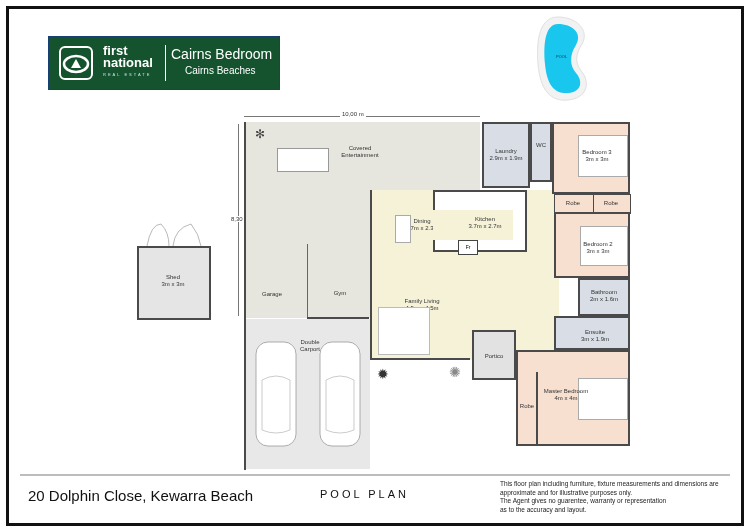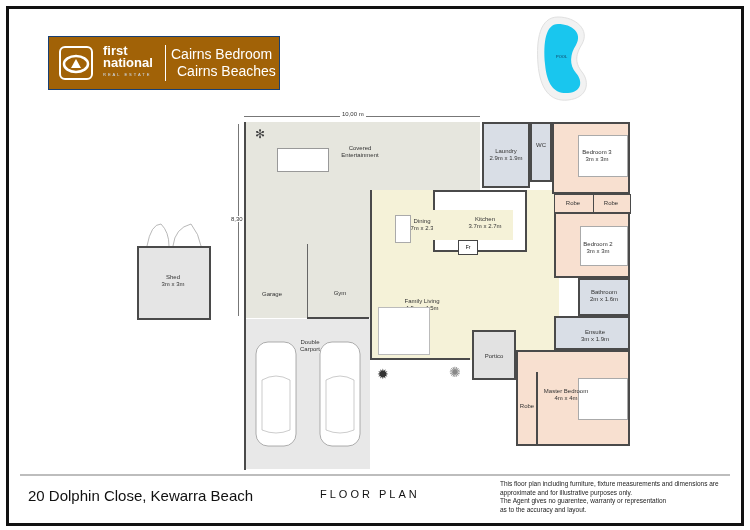--- a/index.html
+++ b/index.html
@@ -1,26 +1,26 @@
 <!DOCTYPE html>
 <html><head>
   <meta charset="utf-8">
   <style>
     html, body { margin: 0; padding: 0; }
     body { width: 750px; height: 530px; background: #ffffff; position: relative; overflow: hidden; font-family: "Liberation Sans", sans-serif; }
     .frame { position: absolute; left: 6px; top: 6px; width: 732px; height: 514px; border: 3px solid #111; background: #fff; box-sizing: content-box; }
     .abs { position: absolute; }
-    .logo { left: 48px; top: 36px; width: 230px; height: 52px; background: #a16207; border: 1px solid #173f74; }
+    .logo { left: 48px; top: 36px; width: 230px; height: 52px; background: #14532d; border: 1px solid #173f74; }
     .logo-mark { left: 10px; top: 9px; width: 34px; height: 34px; border: 2px solid #fff; border-radius: 6px; box-sizing: border-box; overflow: hidden; }
     .logo-text1 { left: 54px; top: 7px; color:#fff; font-weight: bold; font-size: 13px; line-height: 13px; }
     .logo-text2 { left: 54px; top: 19px; color:#fff; font-weight: bold; font-size: 13px; line-height: 13px; }
     .logo-sub { left: 54px; top: 35px; color:#cfe0f5; font-size: 4px; letter-spacing: 2px; }
     .logo-sep { left: 116px; top: 8px; width: 1px; height: 36px; background: #fff; }
     .logo-c1 { left: 122px; top: 9px; color:#fff; font-size: 14px; line-height: 16px; }
-    .logo-c2 { left: 128px; top: 26px; color:#fff; font-size: 14px; line-height: 16px; }
+    .logo-c2 { left: 136px; top: 26px; color:#fff; font-size: 10px; line-height: 16px; }
     .room-label { position: absolute; font-size: 6px; color: #333; text-align: center; line-height: 7px; white-space: nowrap; transform: translate(-50%, -50%); }
     .wall { position: absolute; background: #4a4a4a; }
     .footer-line { left: 20px; top: 474px; width: 710px; height: 2px; background: #bdbdbd; }
     .address { left: 28px; top: 487px; font-size: 15px; color: #111; }
     .fp-title { left: 320px; top: 488px; font-size: 11px; letter-spacing: 3px; color: #111; }
     .disclaimer { left: 500px; top: 480px; font-size: 6.5px; color: #222; line-height: 8.5px; width: 240px; }
     .dim-label { font-size: 6px; color:#333; position: absolute; }
   </style>
 </head>
 <body>
@@ -126,19 +126,19 @@
 <div class="room-label" style="left:566px;top:395px;"><span>Master Bedroom</span><br><span>4m x 4m</span></div>
 <div class="abs" style="left:518px;top:372px;width:18px;height:72px;border-right:2px solid #4a4a4a;"></div>
 <div class="room-label" style="left:527px;top:406px;">Robe</div>
 
 <div class="abs" style="left:255px;top:127px;font-size:12px;color:#444;">✻</div>
 <div class="abs" style="left:377px;top:366px;font-size:14px;color:#333;">✹</div>
 <div class="abs" style="left:449px;top:364px;font-size:14px;color:#888;">✺</div>
 
 <div class="abs footer-line"></div>
 <div class="abs address">20 Dolphin Close, Kewarra Beach</div>
-<div class="abs fp-title">FLOOR PLAN</div>
+<div class="abs fp-title">POOL PLAN</div>
 <div class="abs disclaimer">
   <div>This floor plan including furniture, fixture measurements and dimensions are</div>
   <div>approximate and for illustrative purposes only.</div>
   <div>The Agent gives no guarentee, warranty or representation</div>
   <div>as to the accuracy and layout.</div>
 </div>
 
 </body></html>

